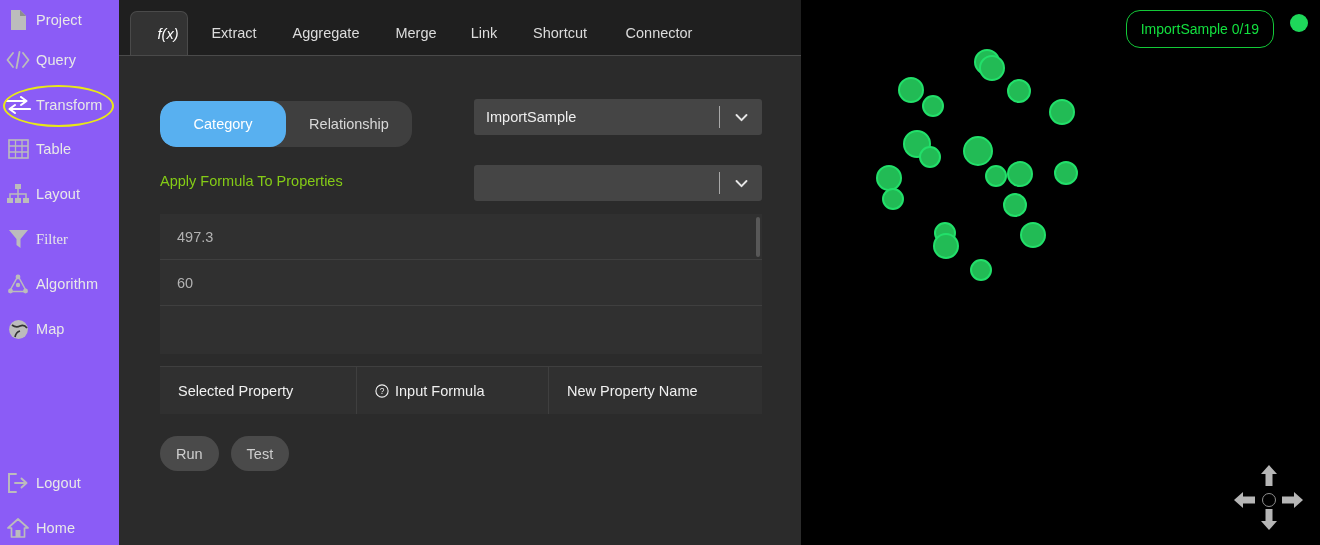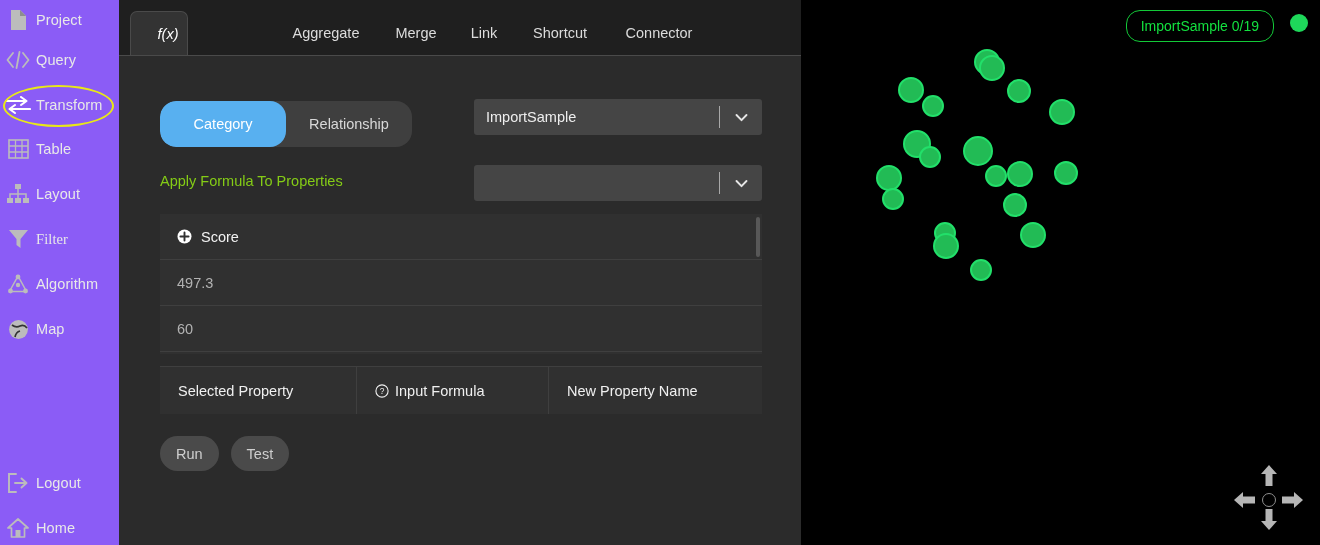--- a/index.html
+++ b/index.html
@@ -143,21 +143,21 @@
   #graph {
     position: absolute; left: 801px; top: 0; width: 519px; height: 545px;
     background: #000000;
   }
   .node {
     position: absolute; border-radius: 50%;
     background: #22bb55; border: 2px solid #22e06a;
     cursor: pointer;
   }
   #badge {
-    position: absolute; right: 46px; top: 10px; height: 32px;
+    position: absolute; right: 46px; top: 10px; height: 38px;
     border: 1.6px solid #13c938; border-radius: 14px;
     display: flex; align-items: center; padding: 0 14px;
     font-size: 14px; color: #13e03f; white-space: nowrap; cursor: pointer;
   }
   #badge-dot {
     position: absolute; right: 12px; top: 14px;
     width: 18px; height: 18px; border-radius: 50%; background: #1ed85a;
   }
   #pan {
     position: absolute; right: 16px; bottom: 10px; width: 70px; height: 70px;
@@ -274,20 +274,21 @@
           <span class="nav-lbl">Home</span>
         </div>
       </div>
     <div id="transform-ring"></div>
   </div>
 
   <div id="panel">
 
     <div id="tabbar">
         <div class="tab active" style="left: 11px; width: 58px; padding-left: 32px;">f(x)</div>
+        <div class="tab" style="left: 75px; width: 80px;">Extract</div>
         <div class="tab" style="left: 155px; width: 104px;">Aggregate</div>
         <div class="tab" style="left: 259px; width: 76px;">Merge</div>
         <div class="tab" style="left: 335px; width: 60px;">Link</div>
         <div class="tab" style="left: 487px; width: 106px;">Connector</div>
         <div class="tab" style="left: 395px; width: 92px;">Shortcut</div>
       </div>
 
     <div id="form">
 
       <div id="seg">
@@ -311,29 +312,20 @@
         <div class="dd-val"></div>
         <div class="dd-sep"></div>
         <div class="dd-chev">
           <svg width="17" height="17" viewBox="0 0 17 17">
               <path d="M3.5 6 L8.5 11.2 L13.5 6" stroke="currentColor" stroke-width="1.9" fill="none" stroke-linecap="round" stroke-linejoin="round"></path>
             </svg>
         </div>
       </div>
 
       <div id="list">
-        <div class="list-head">
-          <span class="plus-ico">
-            <svg width="15" height="15" viewBox="0 0 15 15">
-              <circle cx="7.5" cy="7.5" r="7" fill="#ffffff"></circle>
-              <path d="M7.5 3.4 V11.6 M3.4 7.5 H11.6" stroke="#303030" stroke-width="1.9" stroke-linecap="round"></path>
-            </svg>
-          </span>
-          <span class="list-head-lbl">Score</span>
-        </div>
         <div id="list-rows">
             <div class="list-row">497.3</div>
             <div class="list-row">60</div>
           </div>
         <div id="list-scrollbar"></div>
       </div>
 
       <div id="cols">
         <div class="col-cell" id="col0">
           <span>Selected Property</span>

